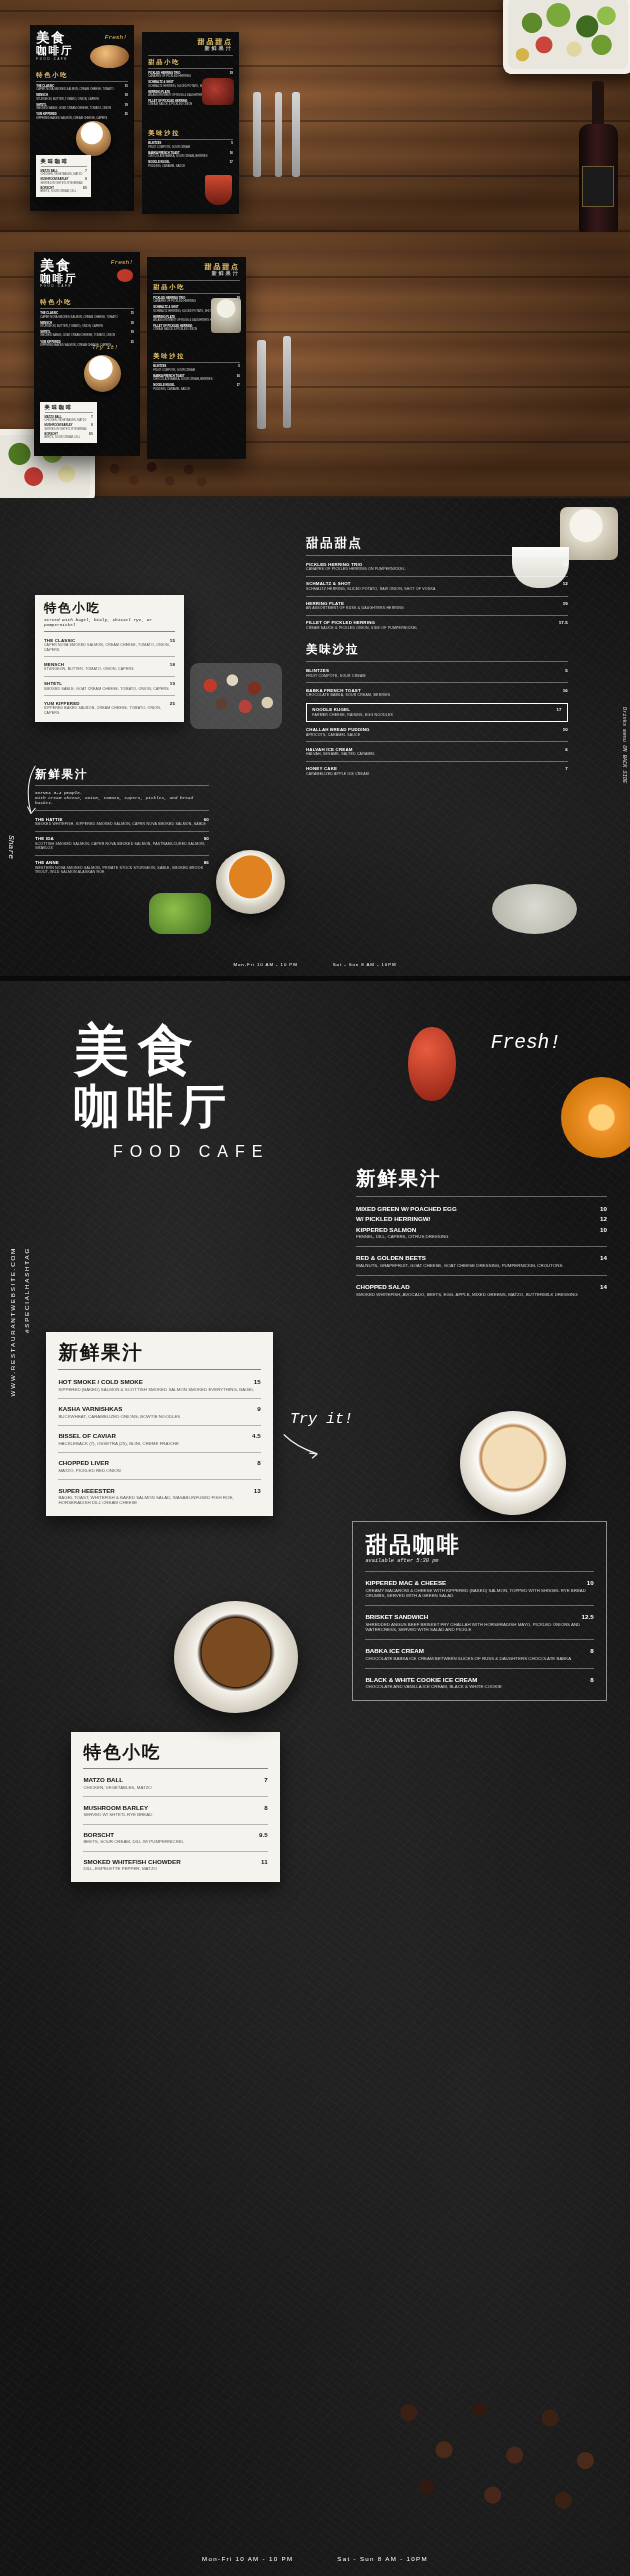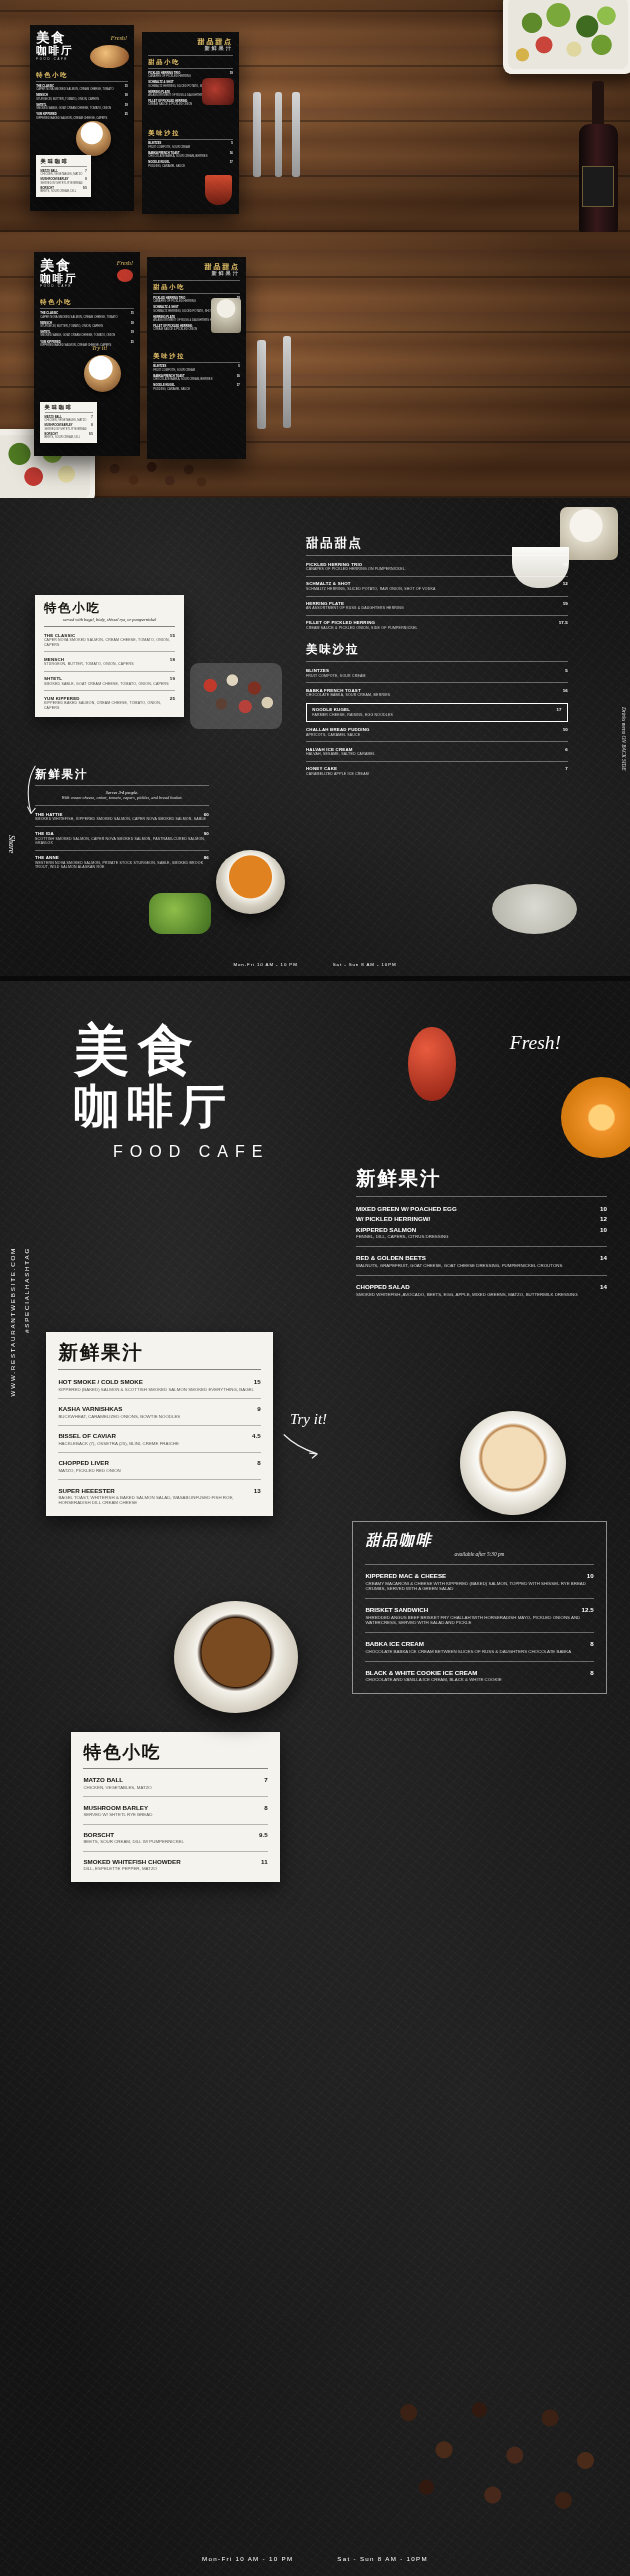--- a/index.html
+++ b/index.html
@@ -74,21 +74,21 @@
     position:relative;
   }
 
   
   .cn-brush {
     font-family:"DejaVu Serif", serif;
     font-weight:700;
     letter-spacing:1.8px;
     line-height:1;
   }
-  .script { font-family:Liberation Serif, serif; font-style:italic;text-align:center; }
+  .script { font-family:Liberation Mono, monospace; font-style:italic; }
   .tiny { font-size:3.5px; line-height:1.25; letter-spacing:0.2px; }
   .micro { font-size:2.7px; line-height:1.25; }
 
   
   .item { display:flex; justify-content:space-between; align-items:flex-start; gap:5.3px; }
   .item .nm { font-weight:700; }
   .item .pr { font-weight:700; white-space:nowrap; }
   .desc { opacity:.78; }
 
   .rule { height:0.9px; background:currentColor; opacity:.35; }
@@ -622,21 +622,21 @@
     <div style="position:absolute;left:282px;top:450px;width:37px;height:30px;z-index:7;">
       <svg viewBox="0 0 42 34" width="37" height="30">
           <path d="M2 4 C14 16 28 22 40 26" stroke="#eee" stroke-width="1.4" fill="none"></path>
           <path d="M40 26 L31 25 M40 26 L34 31" stroke="#eee" stroke-width="1.4" fill="none"></path>
         </svg>
     </div>
 
     <div style="position:absolute;right:64px;top:430px;width:106px;height:104px;border-radius:50%;background:radial-gradient(circle at 50% 45%,#f3ddb9 0 30px,#b9834a 32px,#fbfaf6 35px,#e3dfd4 48px,#a8a394);box-shadow:0 8.9px 21px rgba(0,0,0,.6);z-index:6;"></div>
 
     <div style="position:absolute;right:23px;top:540px;width:255px;z-index:6;border:0.9px solid rgba(255,255,255,.5);padding:10.6px 12.4px;">
-      <div class="cn-brush" style="font-size:15px;font-style:italic;">甜品咖啡</div>
+      <div class="cn-brush" style="font-size:22px;">甜品咖啡</div>
       <div class="script" style="font-size:5.3px;margin-top:2.7px;opacity:.85;">available after 5:30 pm</div>
       <div class="rule" style="margin:7px 0 8px;background:#fff;"></div>
 
       <div class="item" style="font-size:6.2px;">
           <span class="nm">KIPPERED MAC &amp; CHEESE</span>
           <span class="pr">10</span>
         </div>
       <div style="font-size:4.4px;opacity:.78;margin-top:1.8px;">CREAMY MACARONI &amp; CHEESE WITH KIPPERED (BAKED) SALMON, TOPPED WITH SHISSEL RYE BREAD CRUMBS, SERVED WITH A GREEN SALAD</div>
       <div class="rule" style="margin:7px 0;"></div>
       <div class="item" style="font-size:6.2px;">

